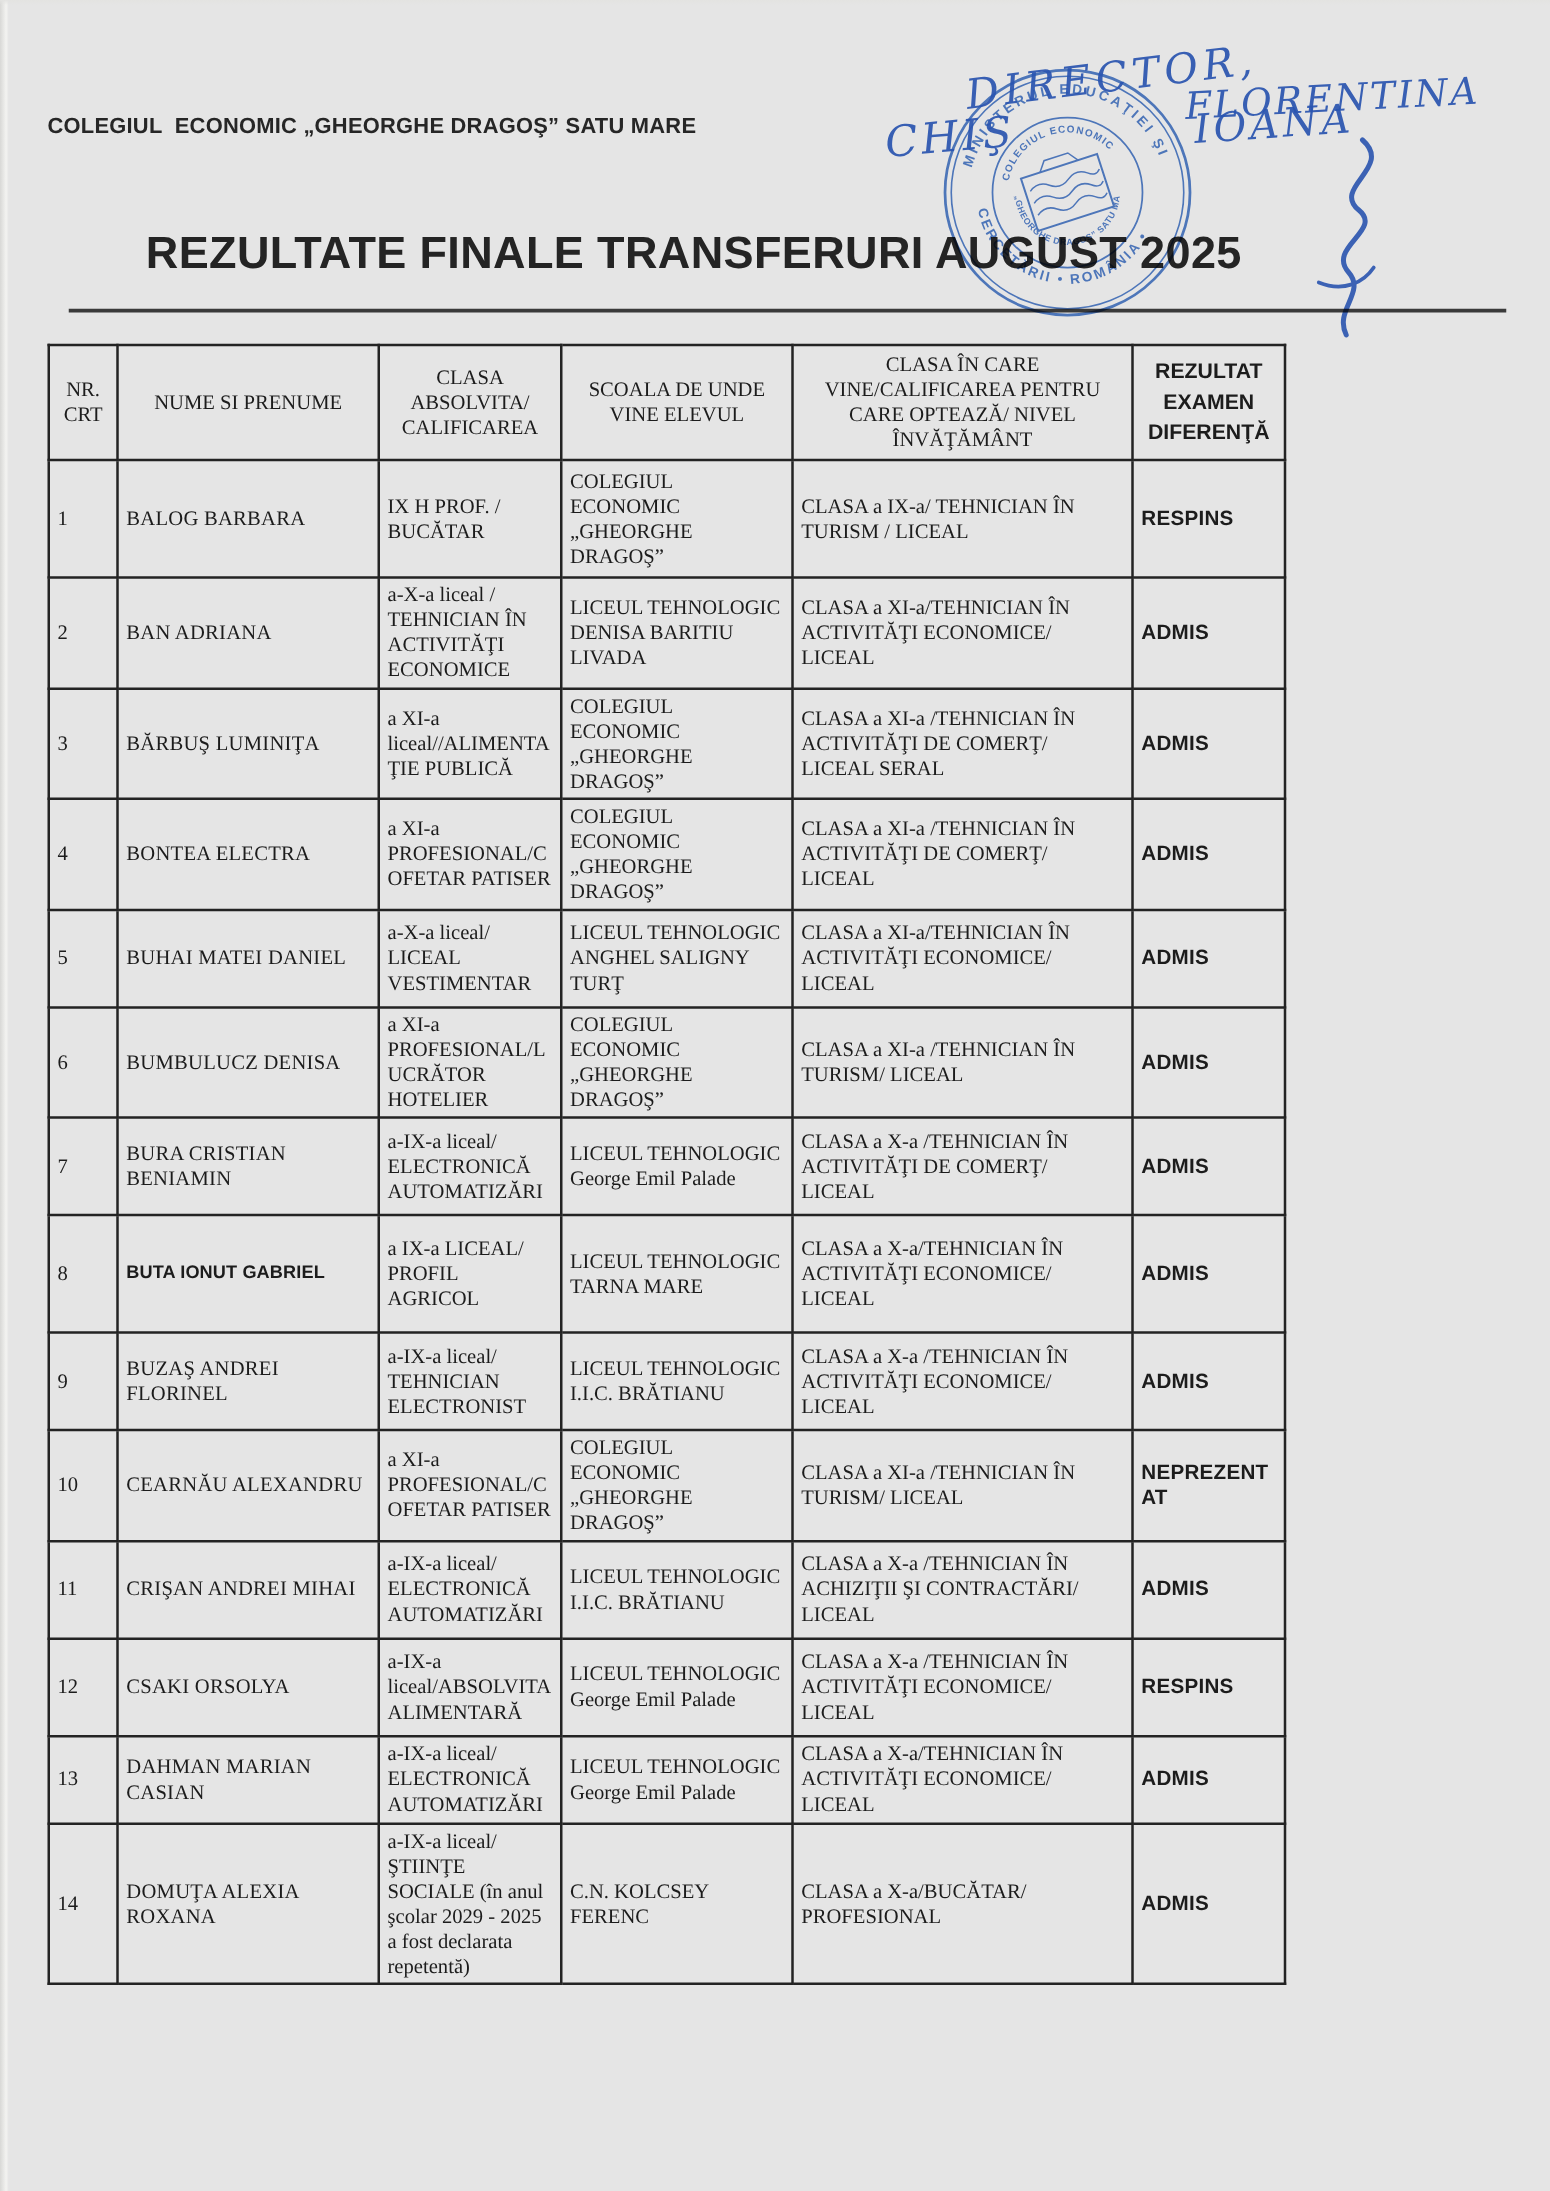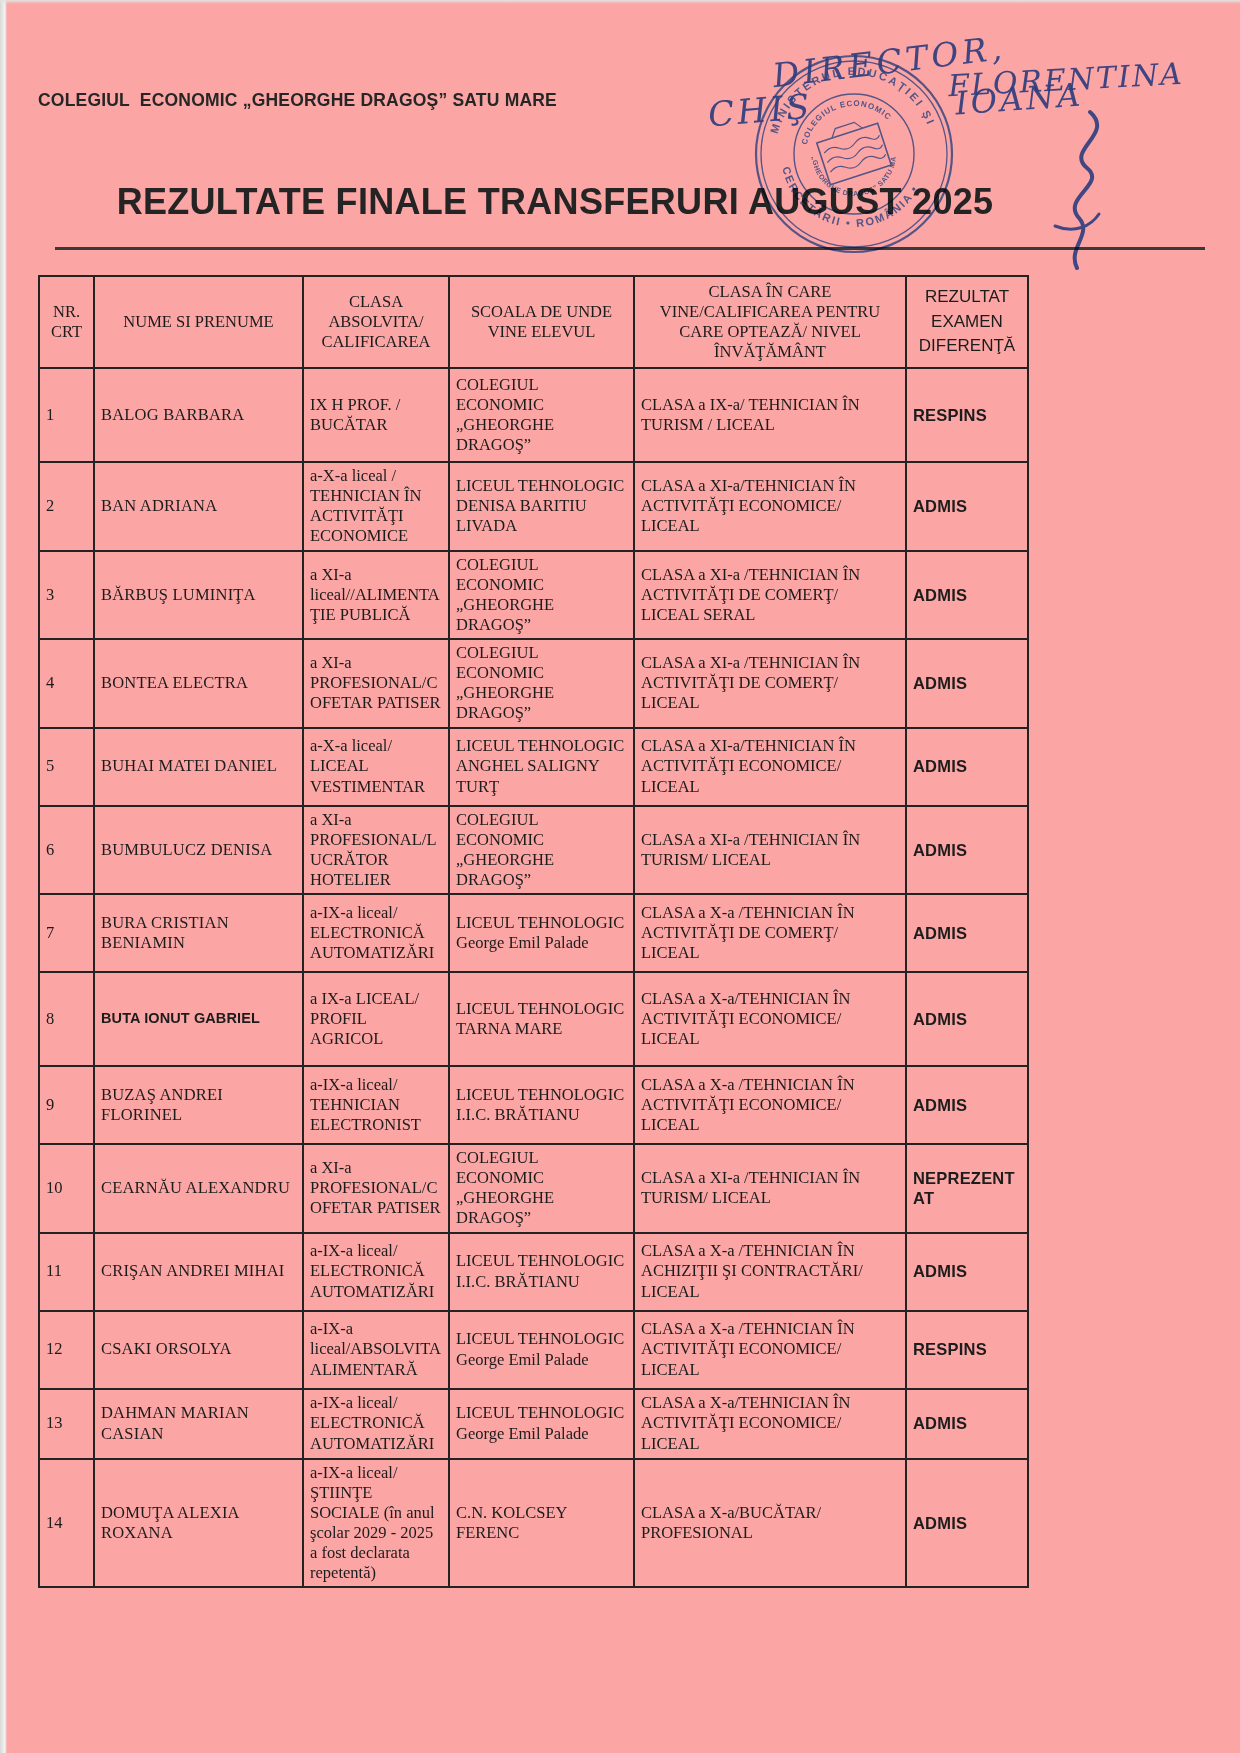--- a/index.html
+++ b/index.html
@@ -1,19 +1,19 @@
 <!DOCTYPE html>
 <html><head>
 <meta charset="utf-8">
 <style>
   html,body{margin:0;padding:0;background:#ffffff;}
   .page{
     position:relative;
     width:1240px;height:1753px;
-    background:#fca5a5;
+    background:#e5e5e5;
     overflow:hidden;
     font-family:"Liberation Serif","DejaVu Serif",serif;
     color:#1c1c1c;
   }
   .scan-edge-left{
     position:absolute;left:0;top:0;bottom:0;width:7px;
     background:linear-gradient(to right,#d8d8d6,#f3f3f1 70%,rgba(255,255,255,0));
   }
   .scan-edge-top{
     position:absolute;left:0;top:0;right:0;height:4px;
@@ -55,21 +55,21 @@
   col.c-school{width:185px;}
   col.c-target{width:272px;}
   col.c-result{width:122px;}
   thead th{
     font-weight:normal;font-size:19px;text-align:center;
     height:84px;line-height:1.25;
   }
   thead th.h-target{font-size:16.5px;border-radius:11px;}
   thead th.h-result{
     font-family:"Liberation Sans","DejaVu Sans",sans-serif;
-    font-weight:normal;font-size:17px;line-height:1.45;
+    font-weight:bold;font-size:17px;line-height:1.45;
   }
   td.cell-nr{text-align:left;padding-left:5px;}
   td.cell-result{
     font-family:"Liberation Sans","DejaVu Sans",sans-serif;
     font-weight:bold;font-size:15px;letter-spacing:.2px;
   }
   td.cell-name{letter-spacing:.2px;}
   td.cell-name.sans-name{
     font-family:"Liberation Sans","DejaVu Sans",sans-serif;
     font-size:14.5px;font-weight:bold;letter-spacing:.1px;border-radius:26px;

